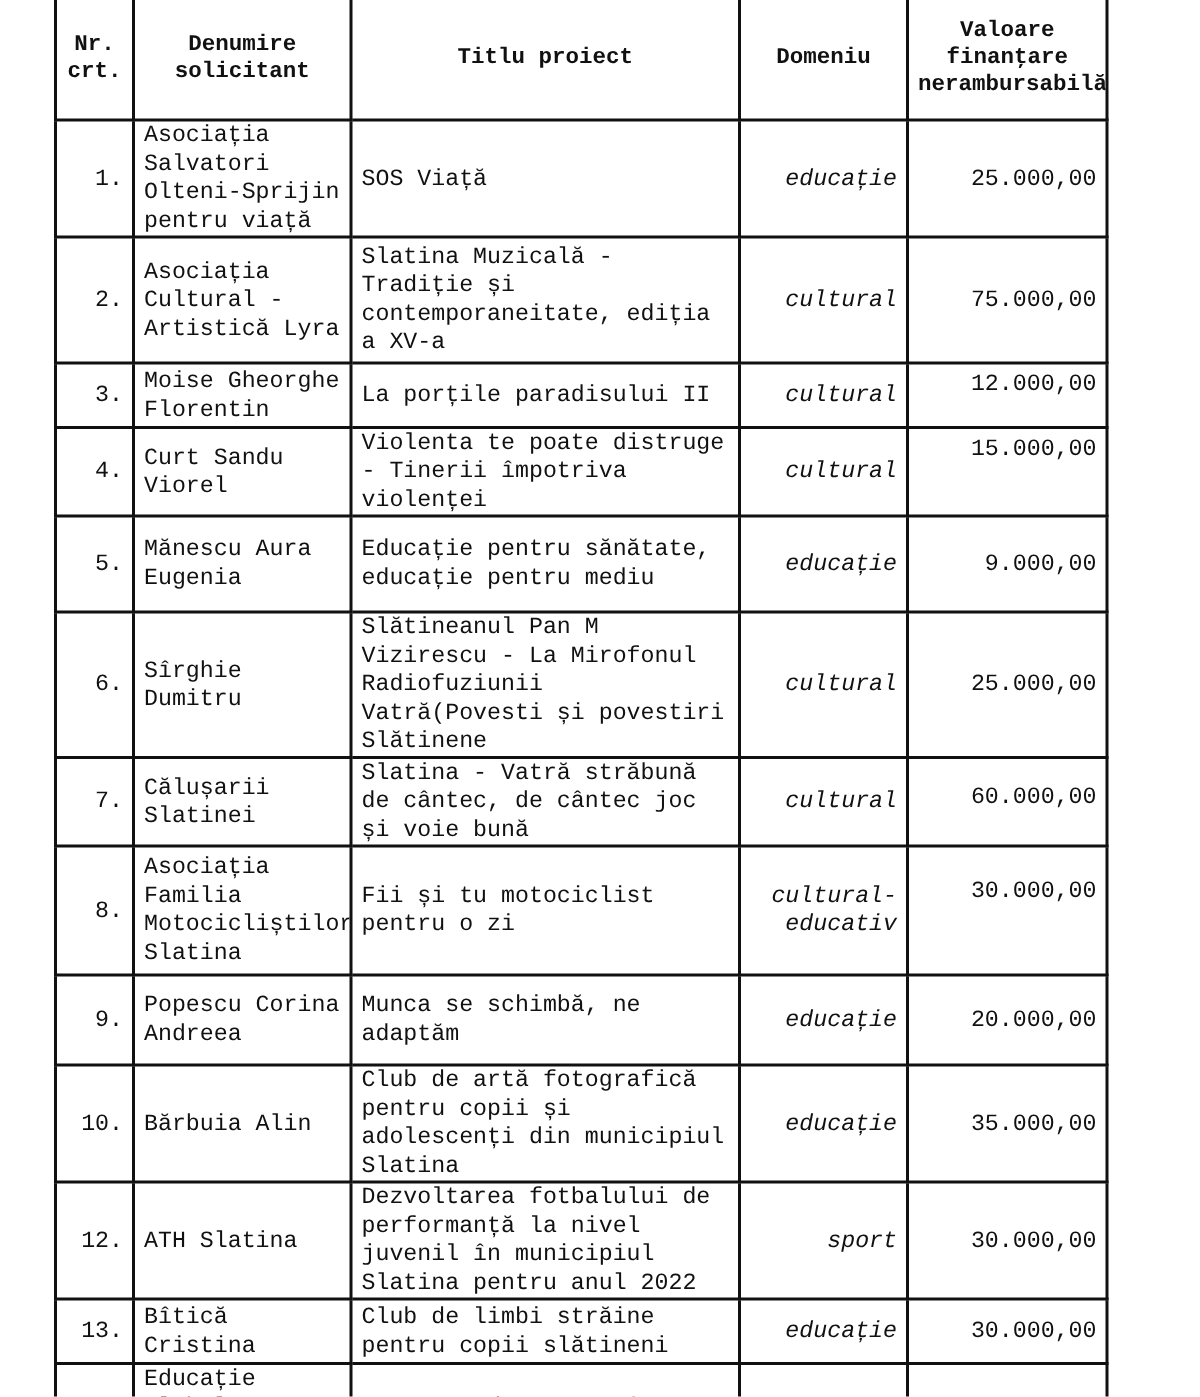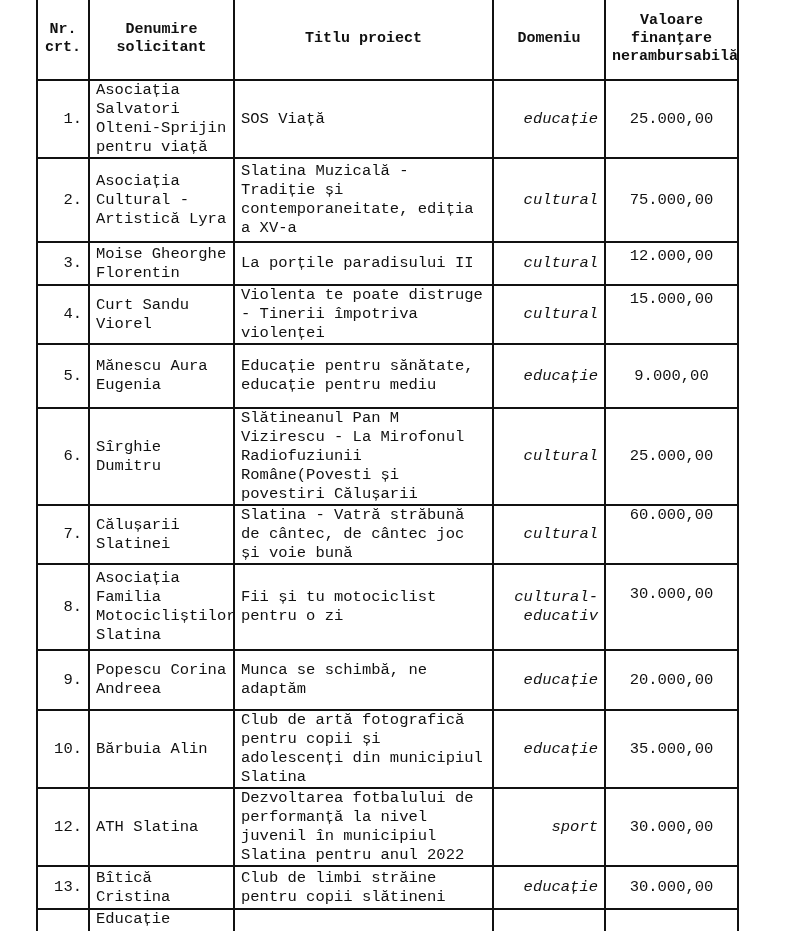--- a/index.html
+++ b/index.html
@@ -19,21 +19,21 @@
   col.c-nr { width: 52px; }
   col.c-name { width: 145px; }
   col.c-title { width: 259px; }
   col.c-dom { width: 112px; }
   col.c-val { width: 133px; }
   td.nr { text-align: right; padding-right: 4px; }
   td.name { vertical-align: top; padding-left: 6px; padding-top: 0; }
   td.title { vertical-align: middle; }
   td.dom { font-style: italic; vertical-align: bottom; padding-bottom: 0; text-align: right; }
   td.dom.mid { vertical-align: middle; }
-  td.val { text-align: center; padding-right: 8px; }
+  td.val { text-align: right; padding-right: 8px; }
 </style>
 </head>
 <body>
 
 <div class="page">
   <table class="grant-table">
     <colgroup>
       <col class="c-nr">
         <col class="c-name">
         <col class="c-title">
@@ -81,30 +81,30 @@
       <tr style="height:64px">
         <td class="nr">5.</td>
         <td class="name">Mănescu Aura Eugenia</td>
         <td class="title">Educație pentru sănătate, educație pentru mediu</td>
         <td class="dom mid">educație</td>
         <td class="val">9.000,00</td>
       </tr>
       <tr style="height:82px">
         <td class="nr">6.</td>
         <td class="name">Sîrghie Dumitru</td>
-        <td class="title">Slătineanul Pan M Vizirescu - La Mirofonul Radiofuziunii Române(Povesti și povestiri Călușarii</td>
+        <td class="title">Slătineanul Pan M Vizirescu - La Mirofonul Radiofuziunii Vatră(Povesti și povestiri Slătinene</td>
         <td class="dom mid">cultural</td>
         <td class="val">25.000,00</td>
       </tr>
       <tr style="height:56px">
         <td class="nr">7.</td>
         <td class="name">Călușarii Slatinei</td>
         <td class="title">Slatina - Vatră străbună de cântec, de cântec joc și voie bună</td>
         <td class="dom">cultural</td>
-        <td class="val" style="vertical-align:top;">60.000,00</td>
+        <td class="val" style="vertical-align:top;padding-top:16px">60.000,00</td>
       </tr>
       <tr style="height:86px">
         <td class="nr">8.</td>
         <td class="name">Asociația Familia Motocicliștilor Slatina</td>
         <td class="title">Fii și tu motociclist pentru o zi</td>
         <td class="dom">cultural-educativ</td>
         <td class="val" style="vertical-align:top;padding-top:20px">30.000,00</td>
       </tr>
       <tr style="height:60px">
         <td class="nr">9.</td>

